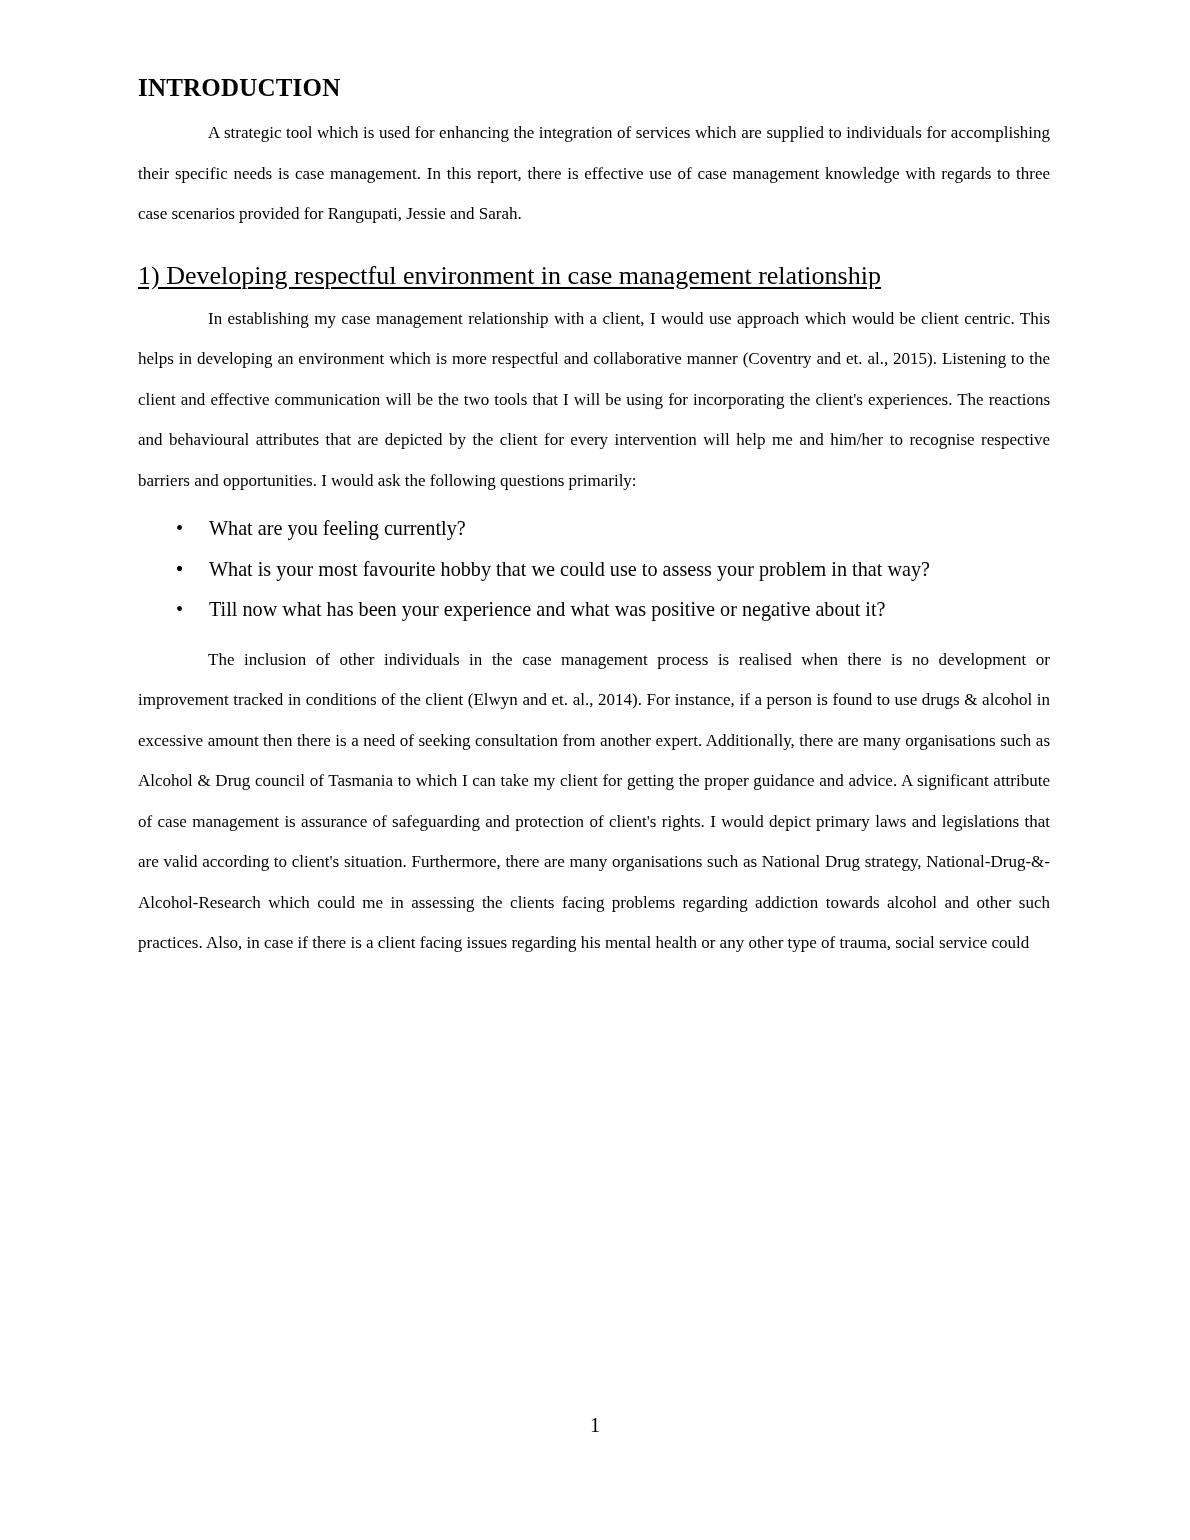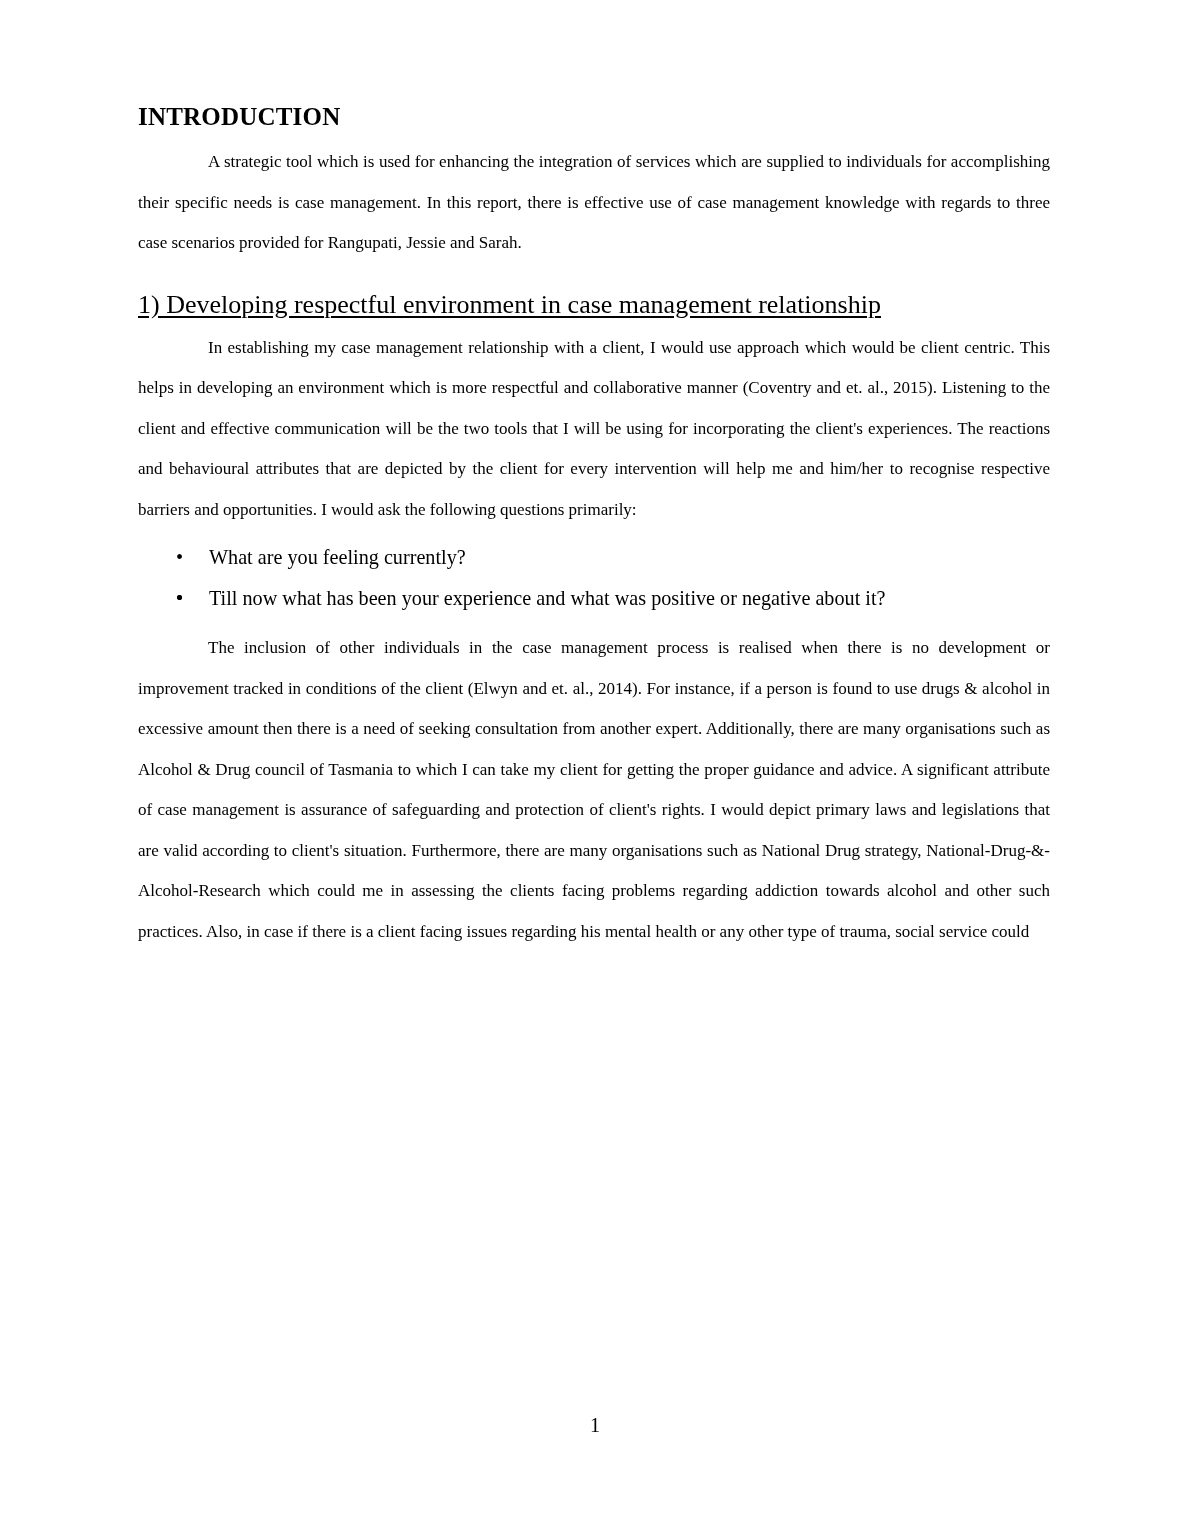--- a/index.html
+++ b/index.html
@@ -27,21 +27,21 @@
     width: 912px;
   }
   .h1 {
     font-size: 25px;
     font-weight: bold;
     line-height: 1.0;
     letter-spacing: 0.2px;
     margin: 0;
   }
   .h1.intro {
-    padding-top: 104px;
+    padding-top: 75px;
   }
   .h1.task {
     padding-top: 32px;
   }
   .subhead {
     font-size: 26px;
     font-weight: normal;
     line-height: 1.0;
     text-decoration: underline;
     text-underline-offset: 3px;
@@ -115,20 +115,21 @@
     <ul class="bullets">
       <li>
         <span class="bullet-glyph">•</span>
         <span>What are you feeling currently?</span>
       </li>
       <li>
         <span class="bullet-glyph">•</span>
       </li>
       <li>
         <span class="bullet-glyph">•</span>
+        <span>What is your most favourite hobby that we could use to assess your problem in that way?</span>
       </li>
       <li>
         <span class="bullet-glyph">•</span>
         <span>Till now what has been your experience and what was positive or negative about it?</span>
       </li>
     </ul>
 
 
     <p class="para tight">The inclusion of other individuals in the case management process is realised when there is no development or improvement tracked in conditions of the client (Elwyn and et. al., 2014). For instance, if a person is found to use drugs &amp; alcohol in excessive amount then there is a need of seeking consultation from another expert. Additionally, there are many organisations such as Alcohol &amp; Drug council of Tasmania to which I can take my client for getting the proper guidance and advice. A significant attribute of case management is assurance of safeguarding and protection of client's rights. I would depict primary laws and legislations that are valid according to client's situation. Furthermore, there are many organisations such as National Drug strategy, National-Drug-&amp;-Alcohol-Research which could me in assessing the clients facing problems regarding addiction towards alcohol and other such practices. Also, in case if there is a client facing issues regarding his mental health or any other type of trauma, social service could</p>
 

